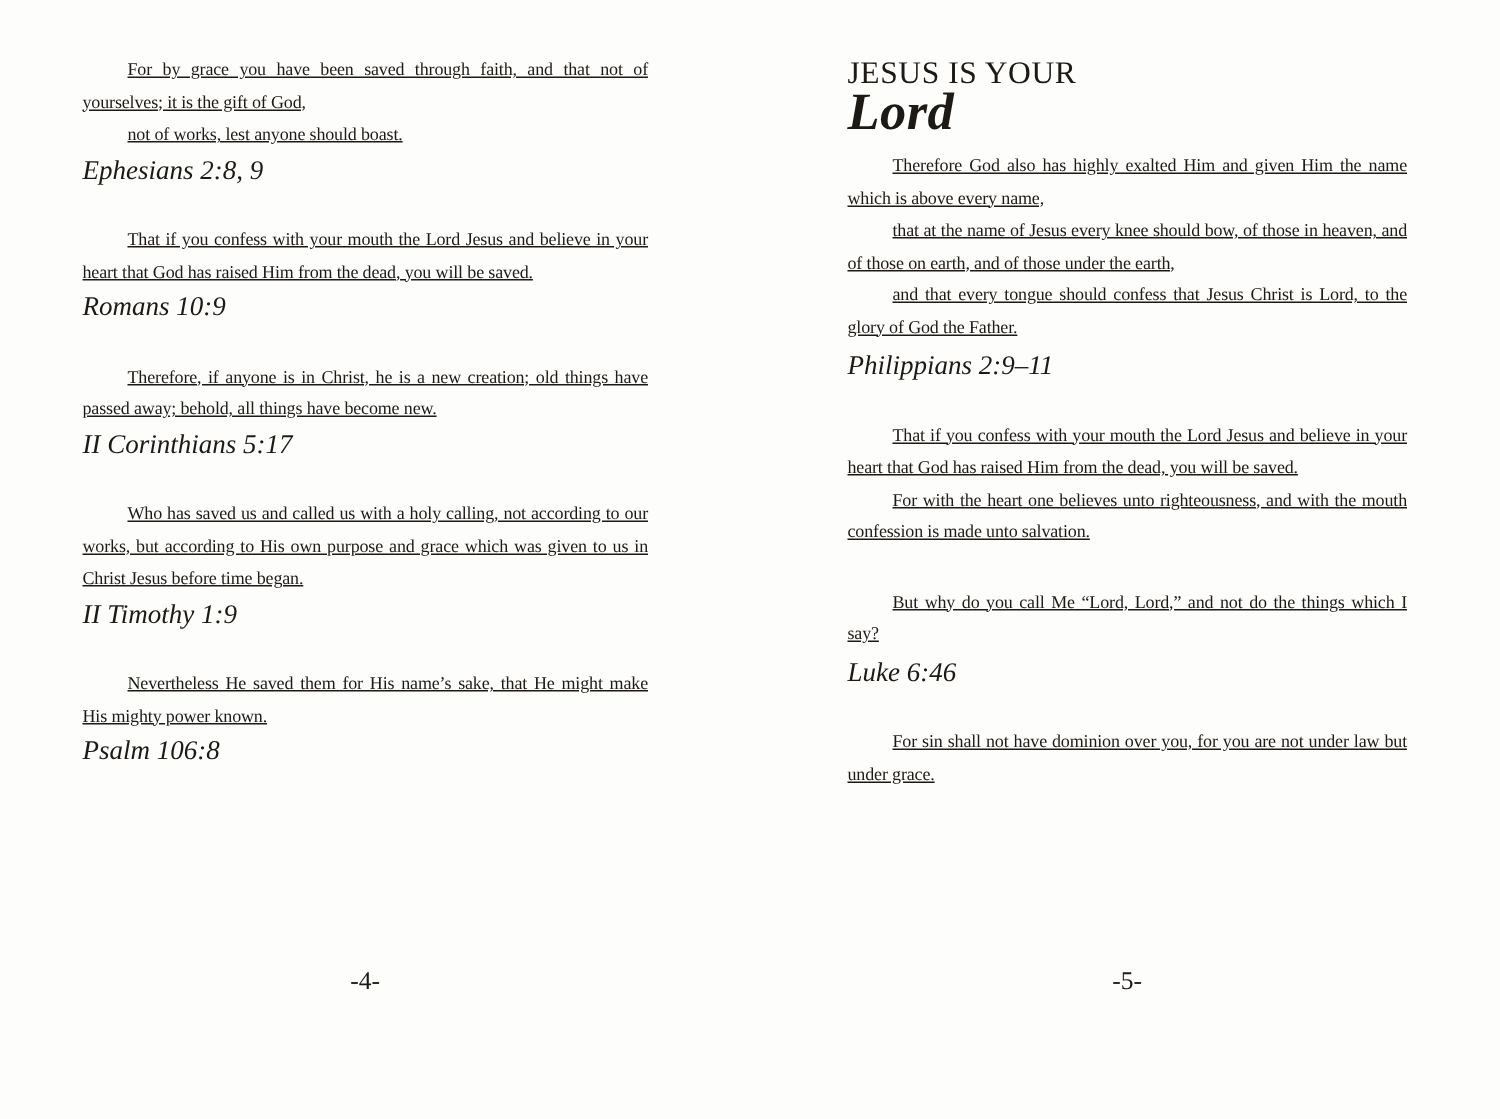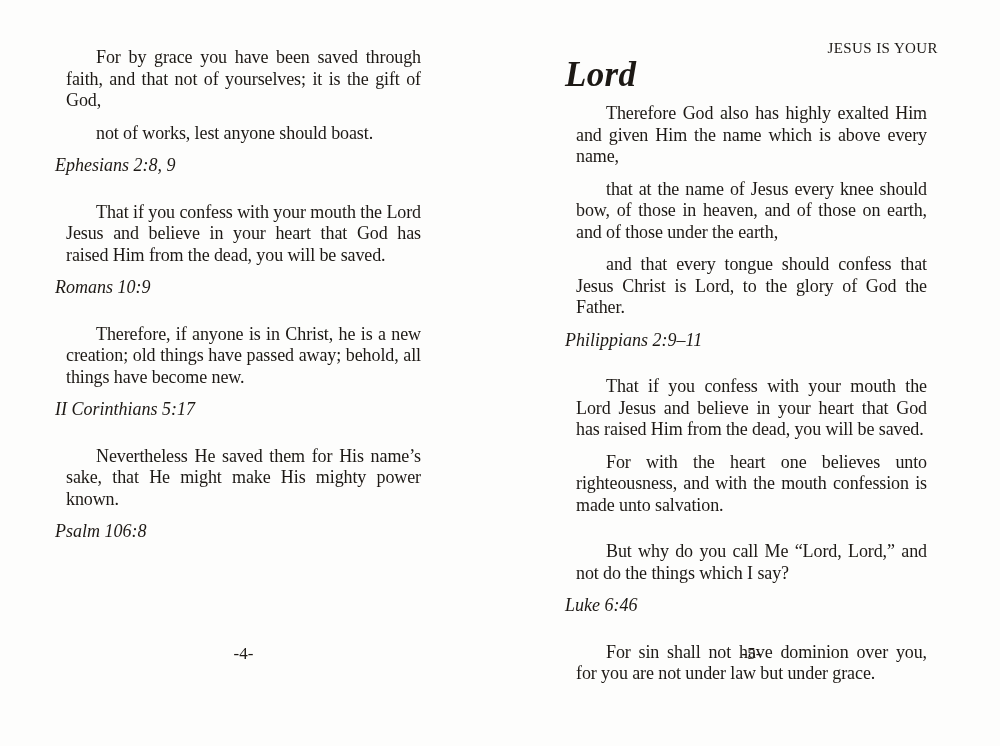--- a/index.html
+++ b/index.html
@@ -16,46 +16,46 @@
     font-family: "Liberation Serif", "DejaVu Serif", serif;
     color: var(--ink);
     overflow: hidden;
   }
   .page { position: absolute; top: 36px; height: 700px; }
   .page-left  { left: 55px;  width: 377px; }
   .page-right { left: 565px; width: 373px; }
 
   .chapter-header { margin: 4px 0 8px 0; }
   .kicker {
-    font-size: 15px;
+    font-size: 21px;
     letter-spacing: 0.4px;
     line-height: 16px;
-    text-align: right;
   }
   .chapter-title {
     font-size: 35px;
     font-weight: bold;
     line-height: 34px;
     margin-top: 2px;
     letter-spacing: 0.3px;
     font-style: italic;
   }
 
   .blocks { }
   .block { margin-top: 25px; }
   .blocks > .block:first-child { margin-top: 0; }
   .page-right .blocks > .block:first-child { margin-top: 4px; }
 
   .para {
-    margin: 11px;
-    font-size: 18px;
+    margin: 0;
+    font-size: 12px;
     line-height: 21.5px;
     text-align: justify;
     text-indent: 30px;
     letter-spacing: -0.1px;
+    text-decoration: underline;
   }
   .ref {
     margin: 2px 0 0 0;
     font-size: 18px;
     line-height: 21.5px;
     font-style: italic;
   }
   .page-right .ref { margin-top: 4px; }
 
   .folio {
@@ -82,20 +82,24 @@
         </div>
         <div class="block">
           <p class="para">That if you confess with your mouth the Lord Jesus and believe in your heart that God has raised Him from the dead, you will be saved.</p>
           <p class="ref">Romans 10:9</p>
         </div>
         <div class="block">
           <p class="para">Therefore, if anyone is in Christ, he is a new creation; old things have passed away; behold, all things have become new.</p>
           <p class="ref">II Corinthians 5:17</p>
         </div>
         <div class="block">
+          <p class="para">Who has saved us and called us with a holy calling, not according to our works, but according to His own purpose and grace which was given to us in Christ Jesus before time began.</p>
+          <p class="ref">II Timothy 1:9</p>
+        </div>
+        <div class="block">
           <p class="para">Nevertheless He saved them for His name’s sake, that He might make His mighty power known.</p>
           <p class="ref">Psalm 106:8</p>
         </div>
       </div>
     <div class="folio">-4-</div>
   </div>
 
   <div class="page page-right">
     <div class="chapter-header">
       <div class="kicker">JESUS IS YOUR</div>

